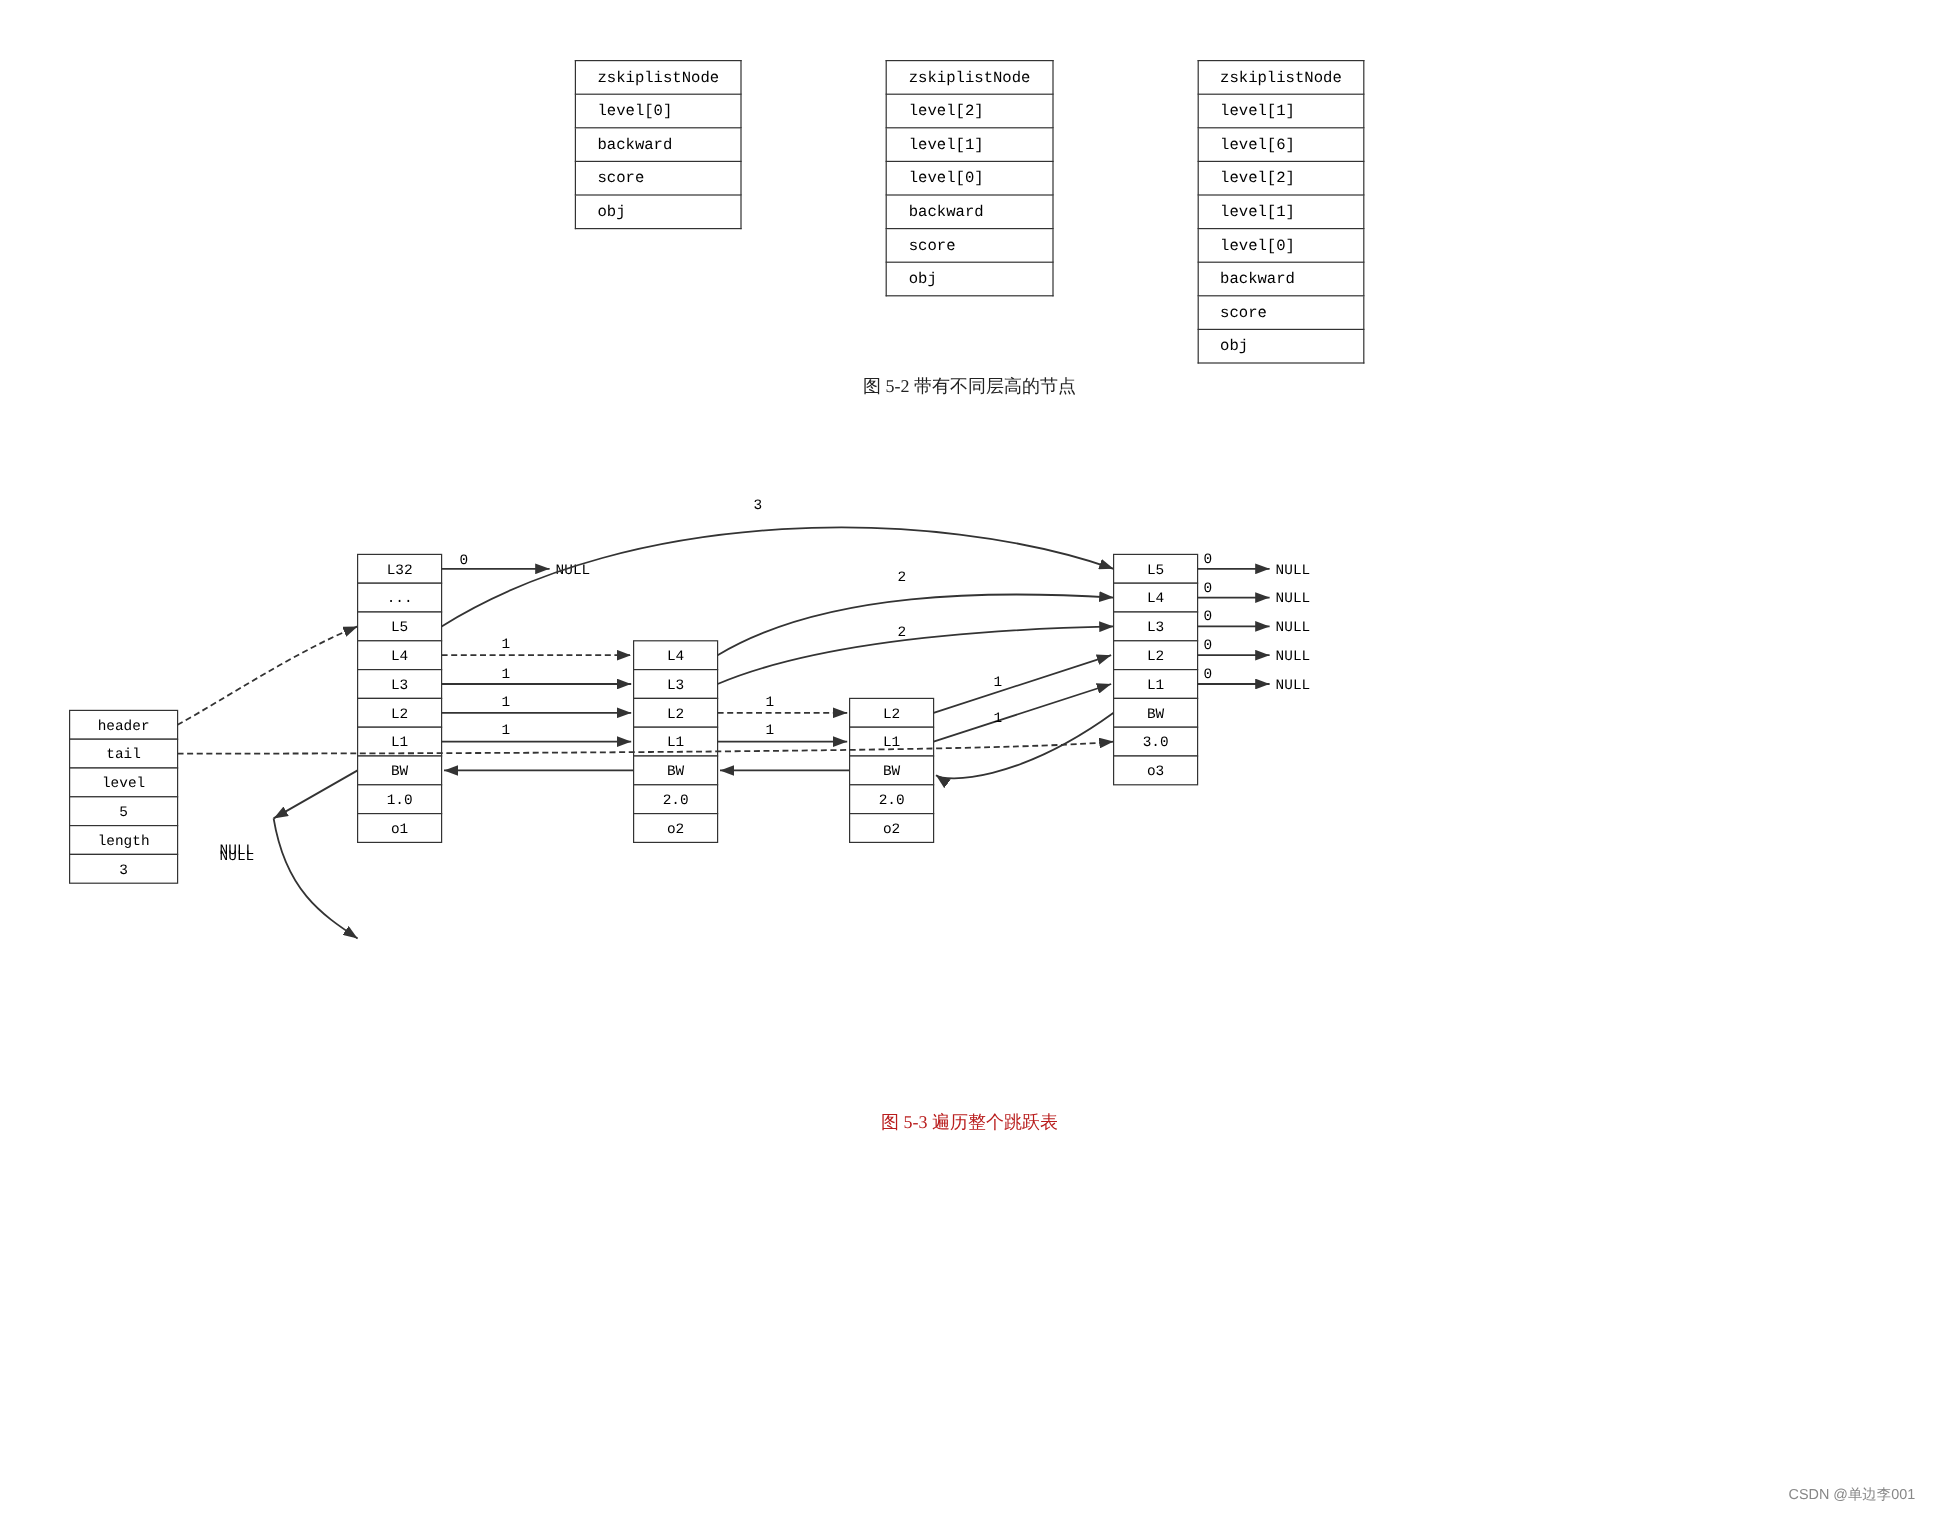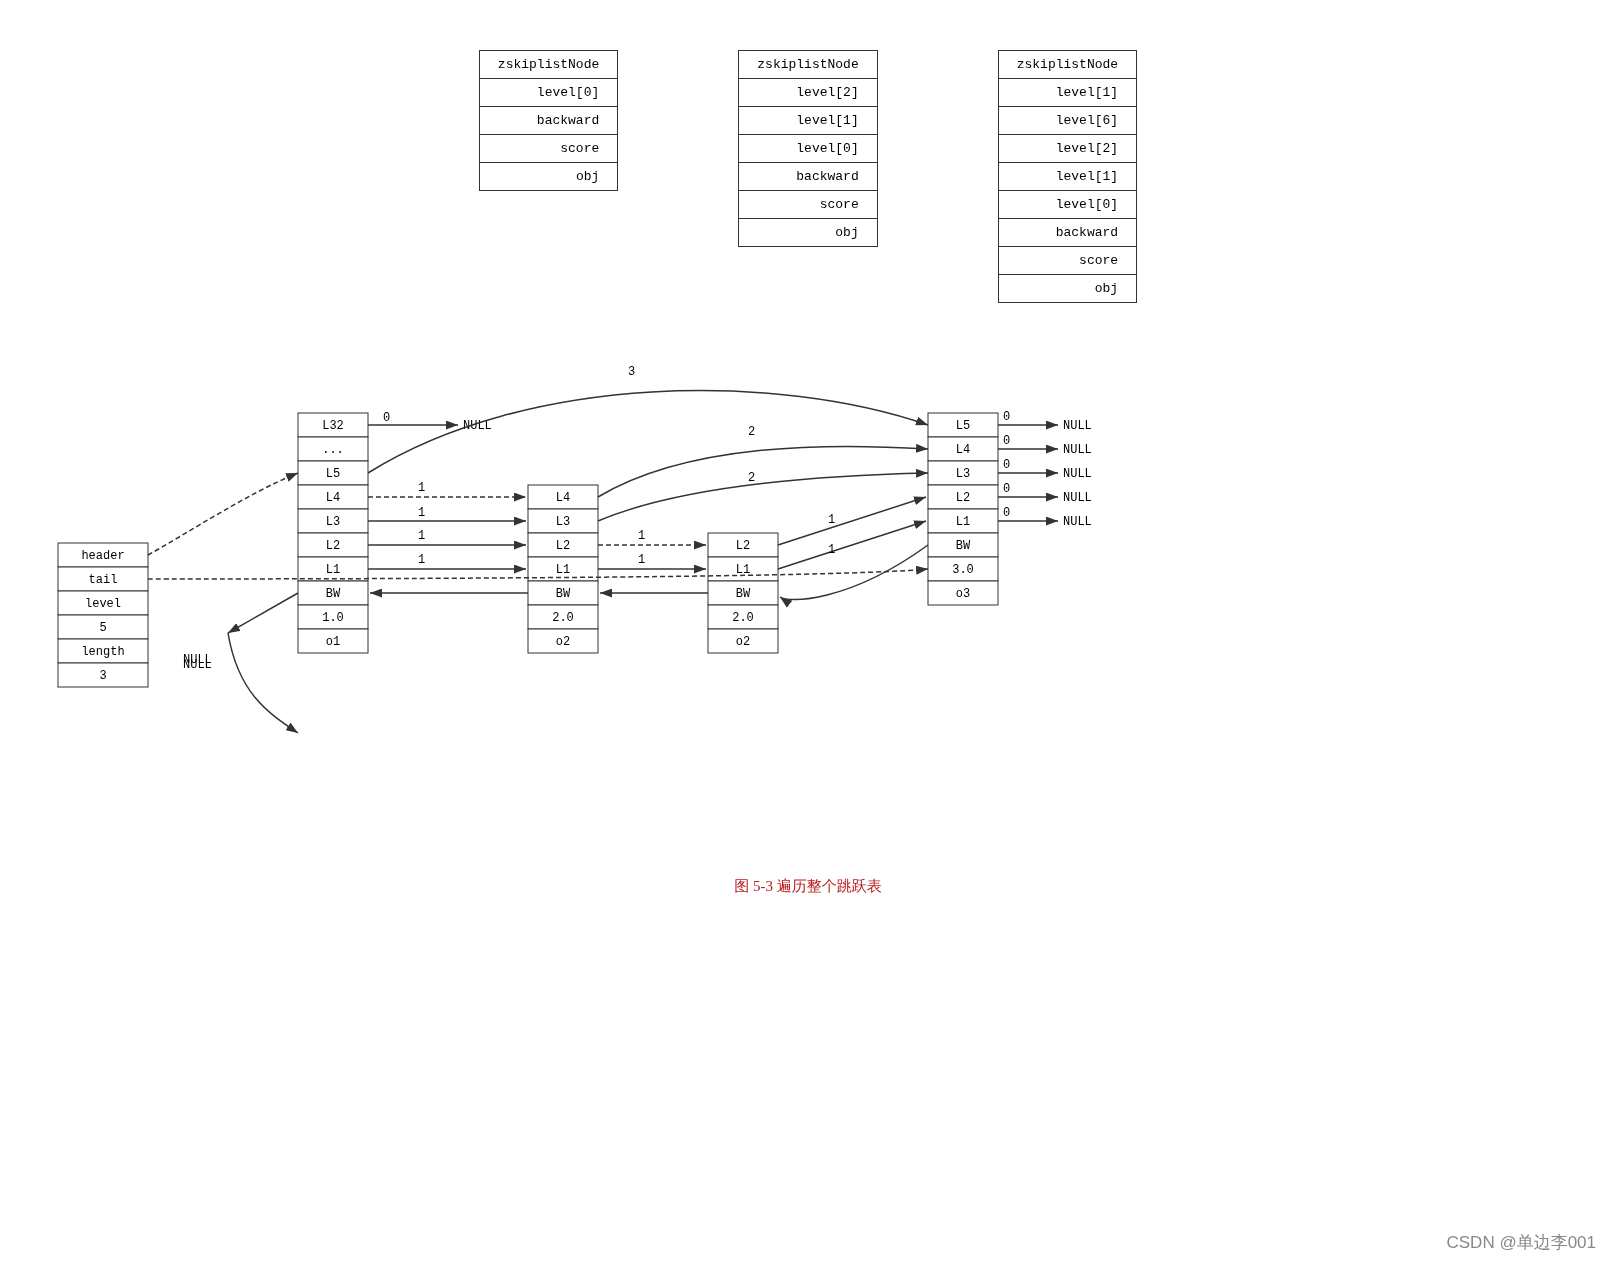--- a/index.html
+++ b/index.html
@@ -32,21 +32,21 @@
     }
 
     .node-table {
       border-collapse: collapse;
       font-family: 'Courier New', Courier, monospace;
       font-size: 13px;
     }
     .node-table td {
       border: 1px solid #333;
       padding: 6px 18px;
-      text-align: right;
+      text-align: left;
       white-space: nowrap;
       background: white;
     }
 
     .fig52-caption {
       text-align: center;
       font-family: SimSun, '宋体', serif;
       font-size: 15px;
       margin-bottom: 30px;
       color: #222;
@@ -57,21 +57,21 @@
       font-family: SimSun, '宋体', serif;
       font-size: 15px;
       color: #b91c1c;
       margin-top: 4px;
     }
 
     .watermark {
       position: absolute;
       bottom: 8px;
       right: 20px;
-      font-size: 17px;
+      font-size: 12px;
       color: #888;
       font-family: SimSun, sans-serif;
     }
   </style>
 </head>
 <body>
 
 <div class="page-container">
 
   <div class="fig52-container">
@@ -148,20 +148,21 @@
       <tr>
             <td>score</td>
           </tr>
       <tr>
             <td>obj</td>
           </tr>
     </tbody>
       </table>
   </div>
 
+  <div class="fig52-caption">图 5-2   带有不同层高的节点</div>
 
   <div style="position:relative; width:1560px; margin:0 auto; height:560px;">
 
     <svg width="1560" height="540" style="position:absolute;top:0;left:0;">
       <defs>
         <marker id="arrowhead" markerWidth="8" markerHeight="6" refX="8" refY="3" orient="auto">
           <polygon points="0 0, 8 3, 0 6" fill="#333"></polygon>
         </marker>
         <marker id="arrowhead-dashed" markerWidth="8" markerHeight="6" refX="8" refY="3" orient="auto">
           <polygon points="0 0, 8 3, 0 6" fill="#333"></polygon>

